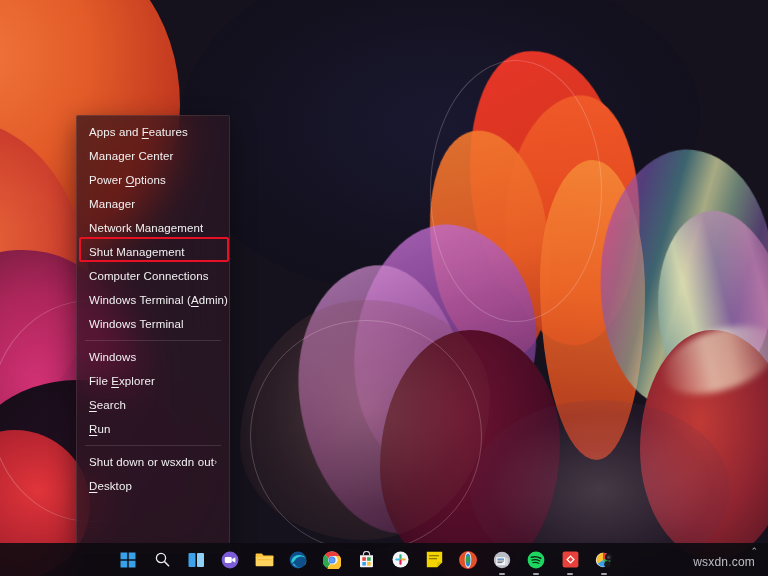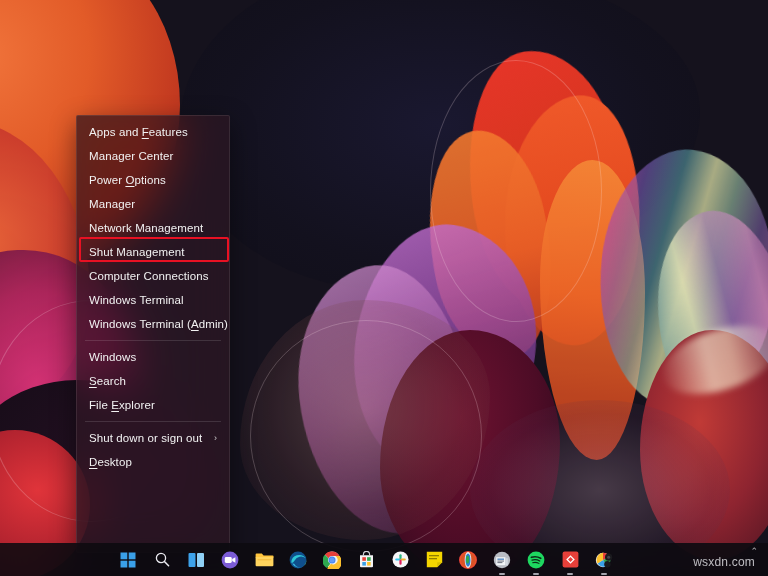--- a/index.html
+++ b/index.html
@@ -351,38 +351,41 @@
         <div class="menu-item">
           <span class="label">Network Management</span>
         </div>
         <div class="menu-item">
           <span class="label">Shut Management</span>
         </div>
         <div class="menu-item">
           <span class="label">Computer Connections</span>
         </div>
         <div class="menu-item">
+          <span class="label">Windows Terminal (<u>A</u>dmin)</span>
+        </div>
+        <div class="menu-item">
           <span class="label">Windows Terminal</span>
         </div>
-        <div class="menu-item">
-          <span class="label">Windows Terminal (<u>A</u>dmin)</span>
-        </div>
         <div class="menu-sep"></div>
         <div class="menu-item">
           <span class="label">Windows</span>
         </div>
         <div class="menu-item">
+          <span class="label">File <u>E</u>xplorer</span>
+        </div>
+        <div class="menu-item">
           <span class="label"><u>S</u>earch</span>
         </div>
         <div class="menu-item">
-          <span class="label">File <u>E</u>xplorer</span>
+          <span class="label"><u>R</u>un</span>
         </div>
         <div class="menu-sep"></div>
         <div class="menu-item">
-          <span class="label">Shut down or sign out</span>
+          <span class="label">Shut down or wsxdn out</span>
           <span class="chev">›</span>
         </div>
         <div class="menu-item">
           <span class="label"><u>D</u>esktop</span>
         </div>
       </div>
   </div>
 
   <div id="taskbar">
     <div id="tb-icons">

